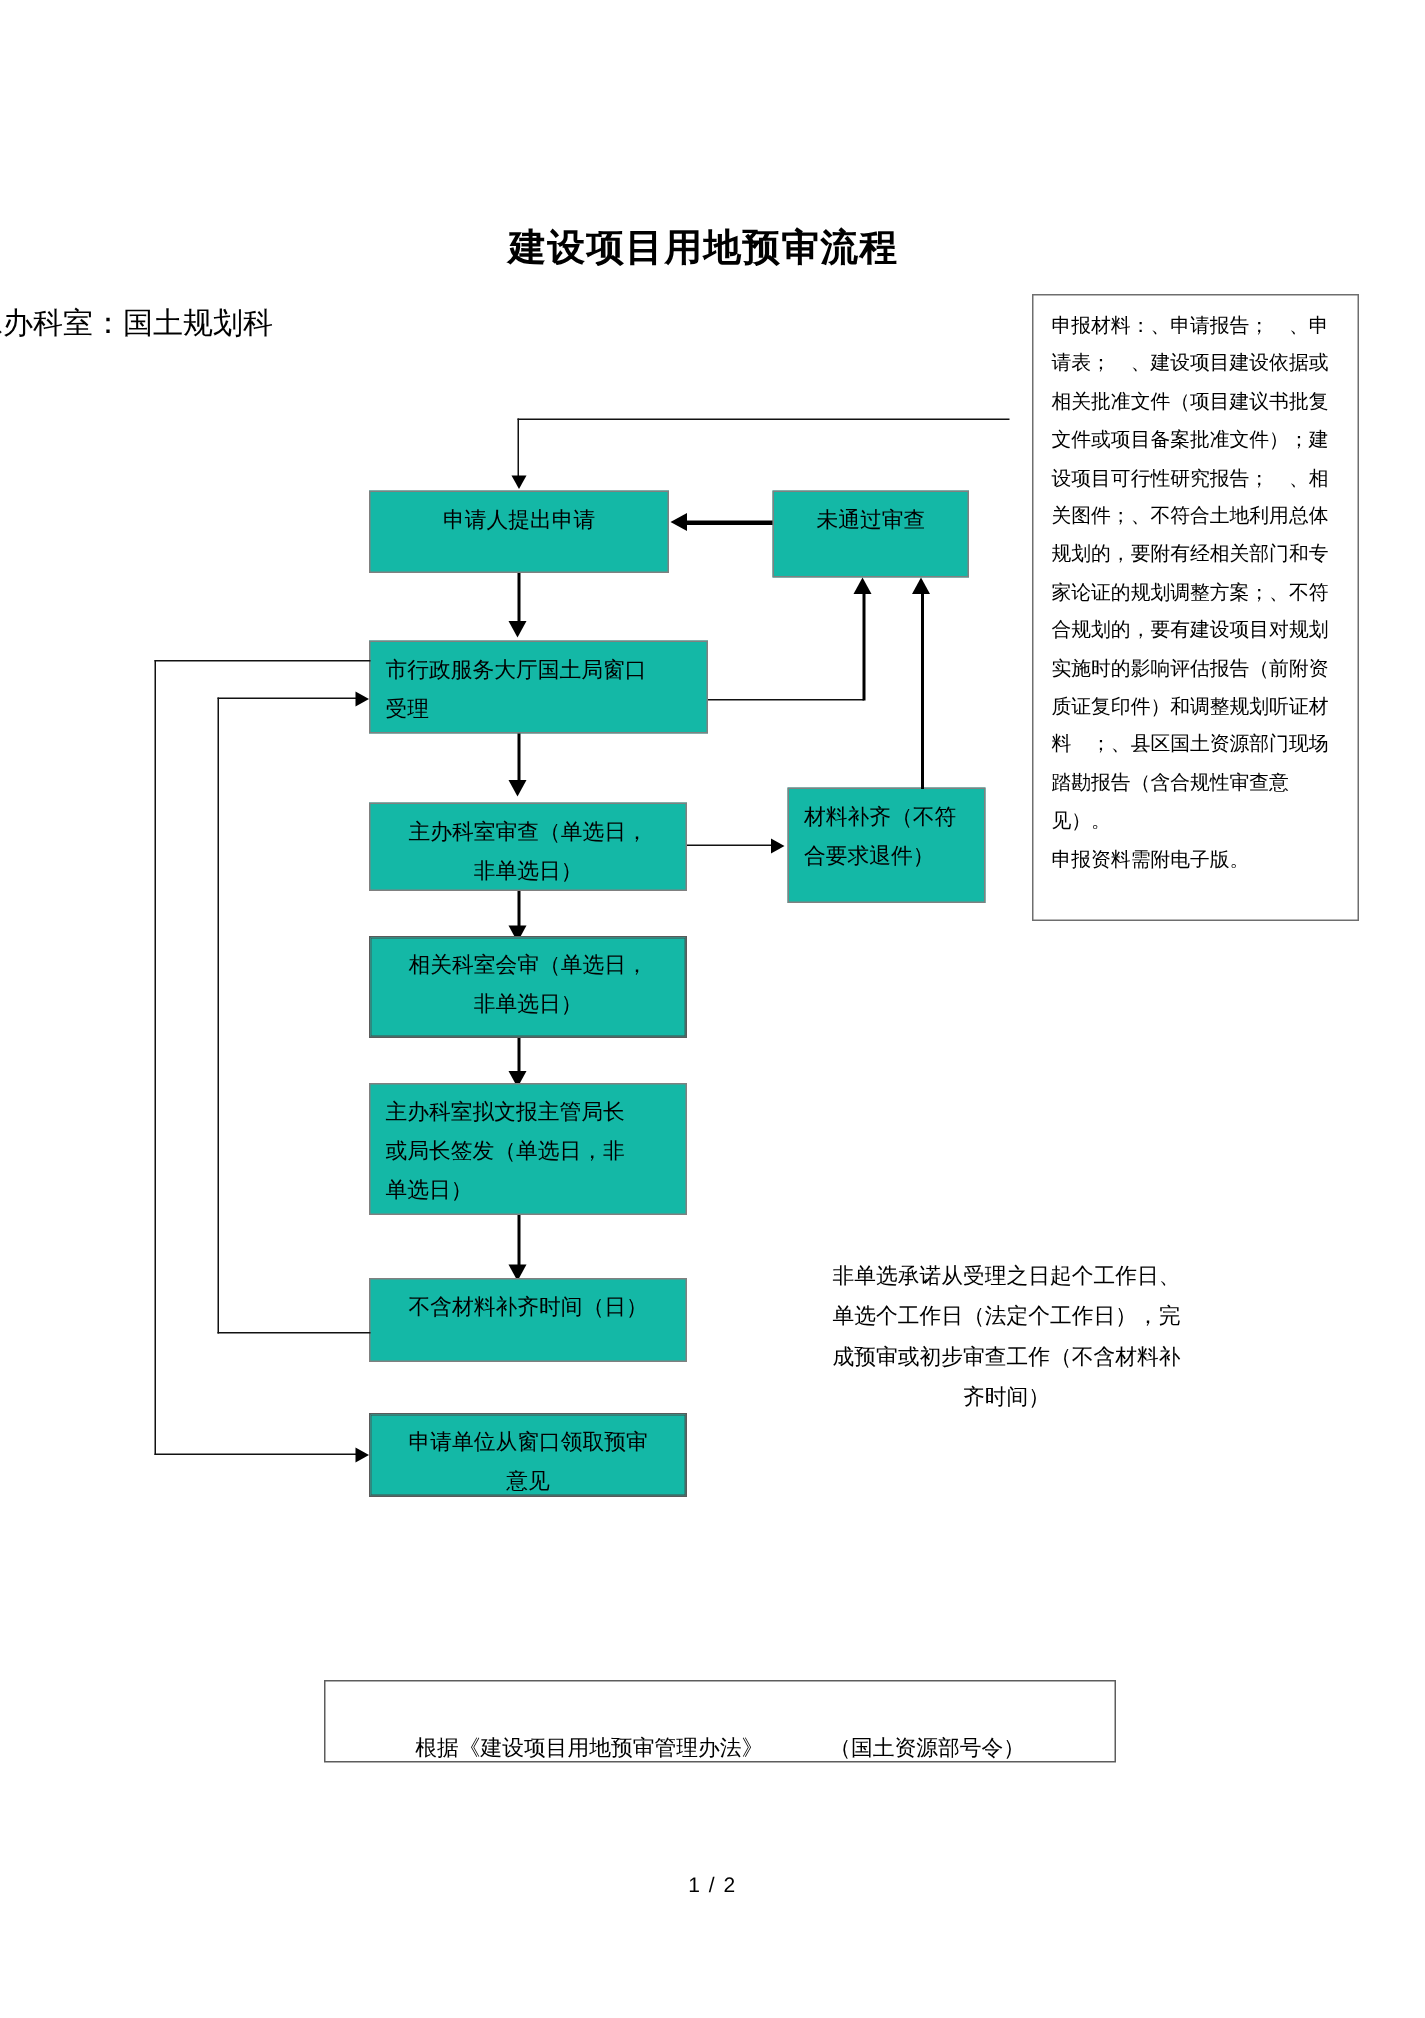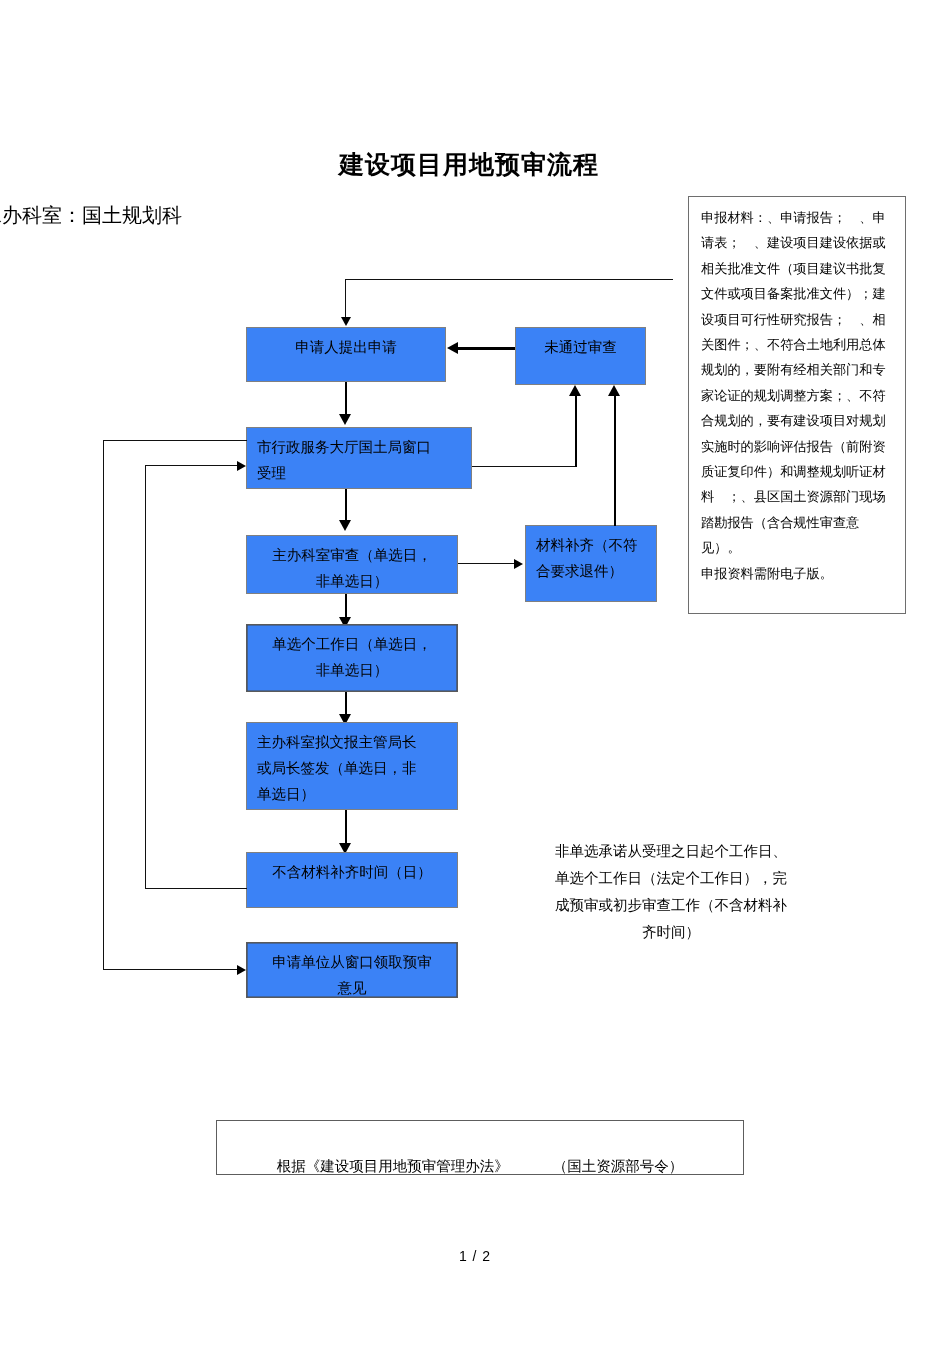--- a/index.html
+++ b/index.html
@@ -39,21 +39,21 @@
     font-size: 20px;
     line-height: 30px;
   }
   .doc-subtitle .inner { display: inline-block; margin-left: -18px; }
 
   
   .fbox {
     position: absolute;
     box-sizing: border-box;
     border: 1px solid #808080;
-    background: #3b82f6;
+    background: #14b8a6;
     font-size: 14.5px;
     line-height: 26px;
     padding: 6px 10px 0 10px;
     color: #000;
   }
   .fbox.thick { border: 1px solid #5a5a5a; box-shadow: 0 0 0 0.6px #4a4a4a inset; }
   .fbox .t { display: block; }
   .fbox.center { text-align: center; }
 
   
@@ -207,21 +207,21 @@
     <span class="t">合要求退件）</span>
   </div>
 
   <div class="ln v thk" style="left:613.5px; top:396px; height:130px;"></div>
   <div class="arw up" style="left:608.3px; top:385px;"></div>
 
   <div class="ln v thk" style="left:344.5px; top:594px; height:27px;"></div>
   <div class="arw down" style="left:339.3px; top:617px;"></div>
 
   <div class="fbox center thick" style="left:246px; top:624px; width:212px; height:68px;">
-    <span class="t">单选个工作日（单选日，</span>
+    <span class="t">相关科室会审（单选日，</span>
     <span class="t">非单选日）</span>
   </div>
 
   <div class="ln v thk" style="left:344.5px; top:692px; height:26px;"></div>
   <div class="arw down" style="left:339.3px; top:714px;"></div>
 
   <div class="fbox" style="left:246px; top:722px; width:212px; height:88px;">
     <span class="t">主办科室拟文报主管局长</span>
     <span class="t">或局长签发（单选日，非</span>
     <span class="t">单选日）</span>

